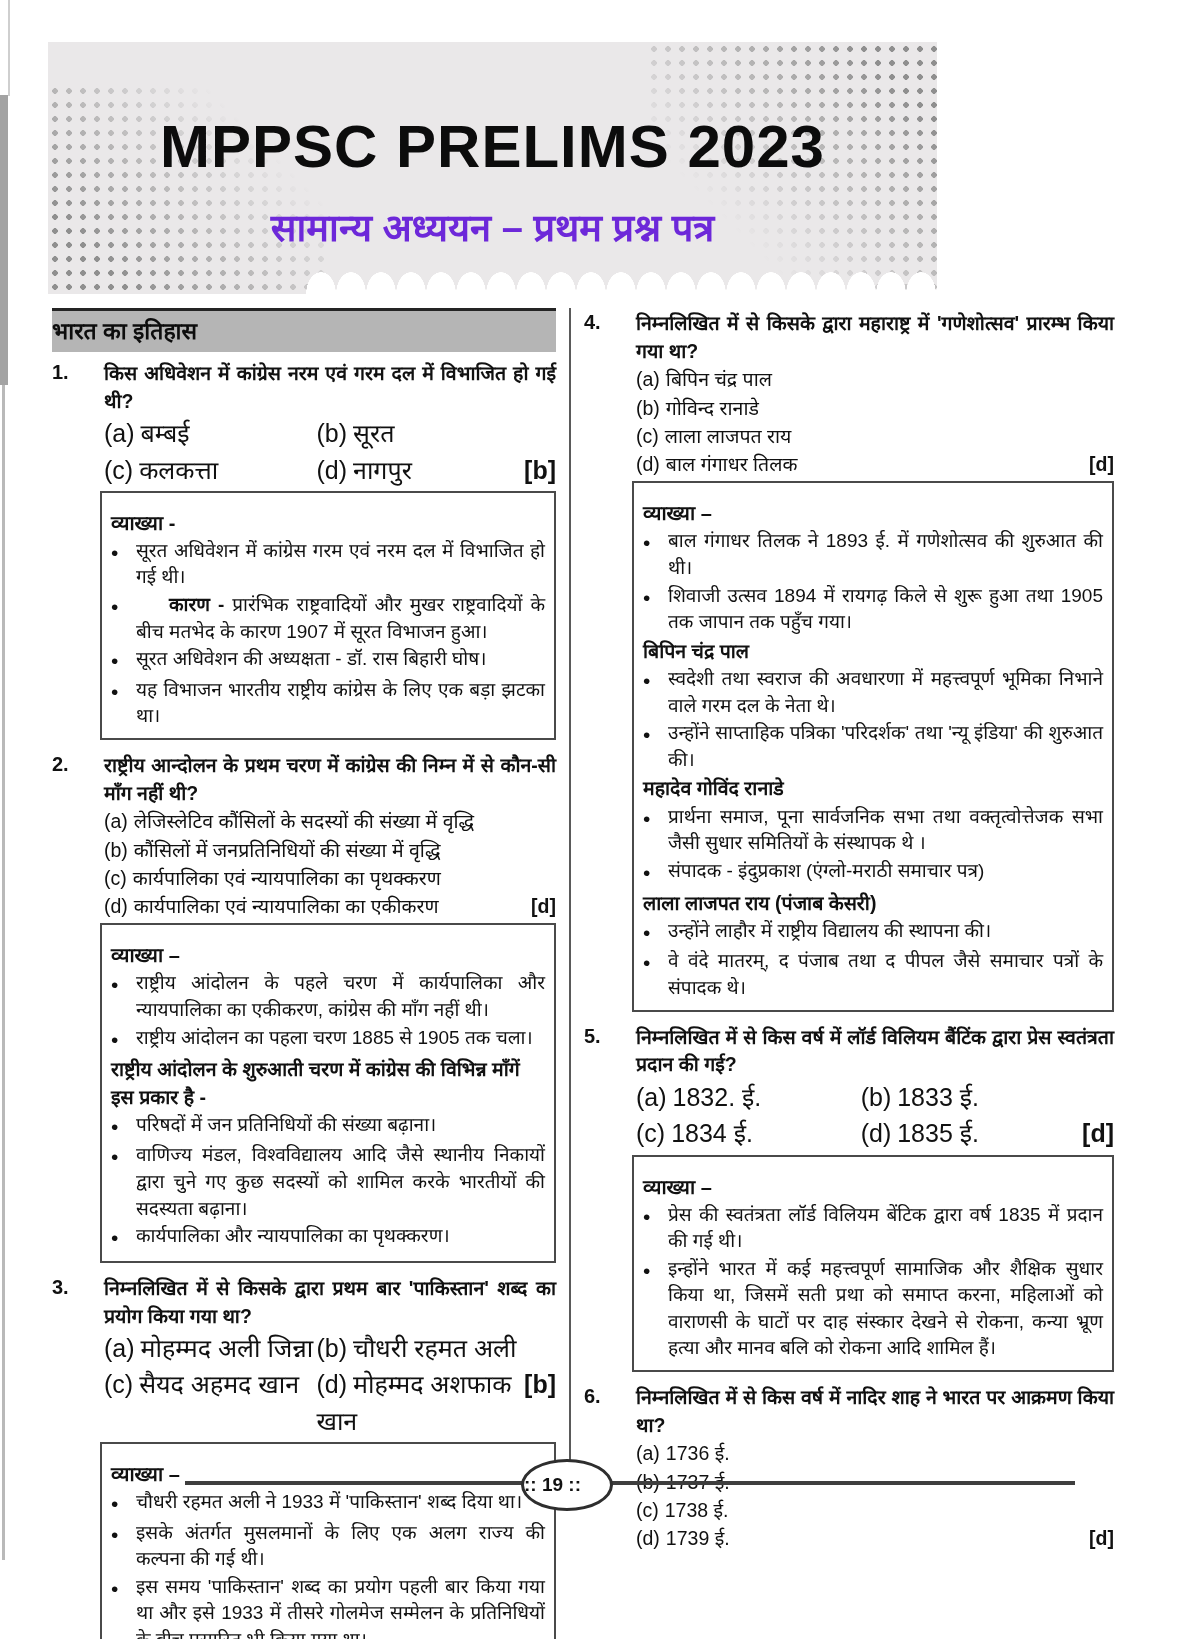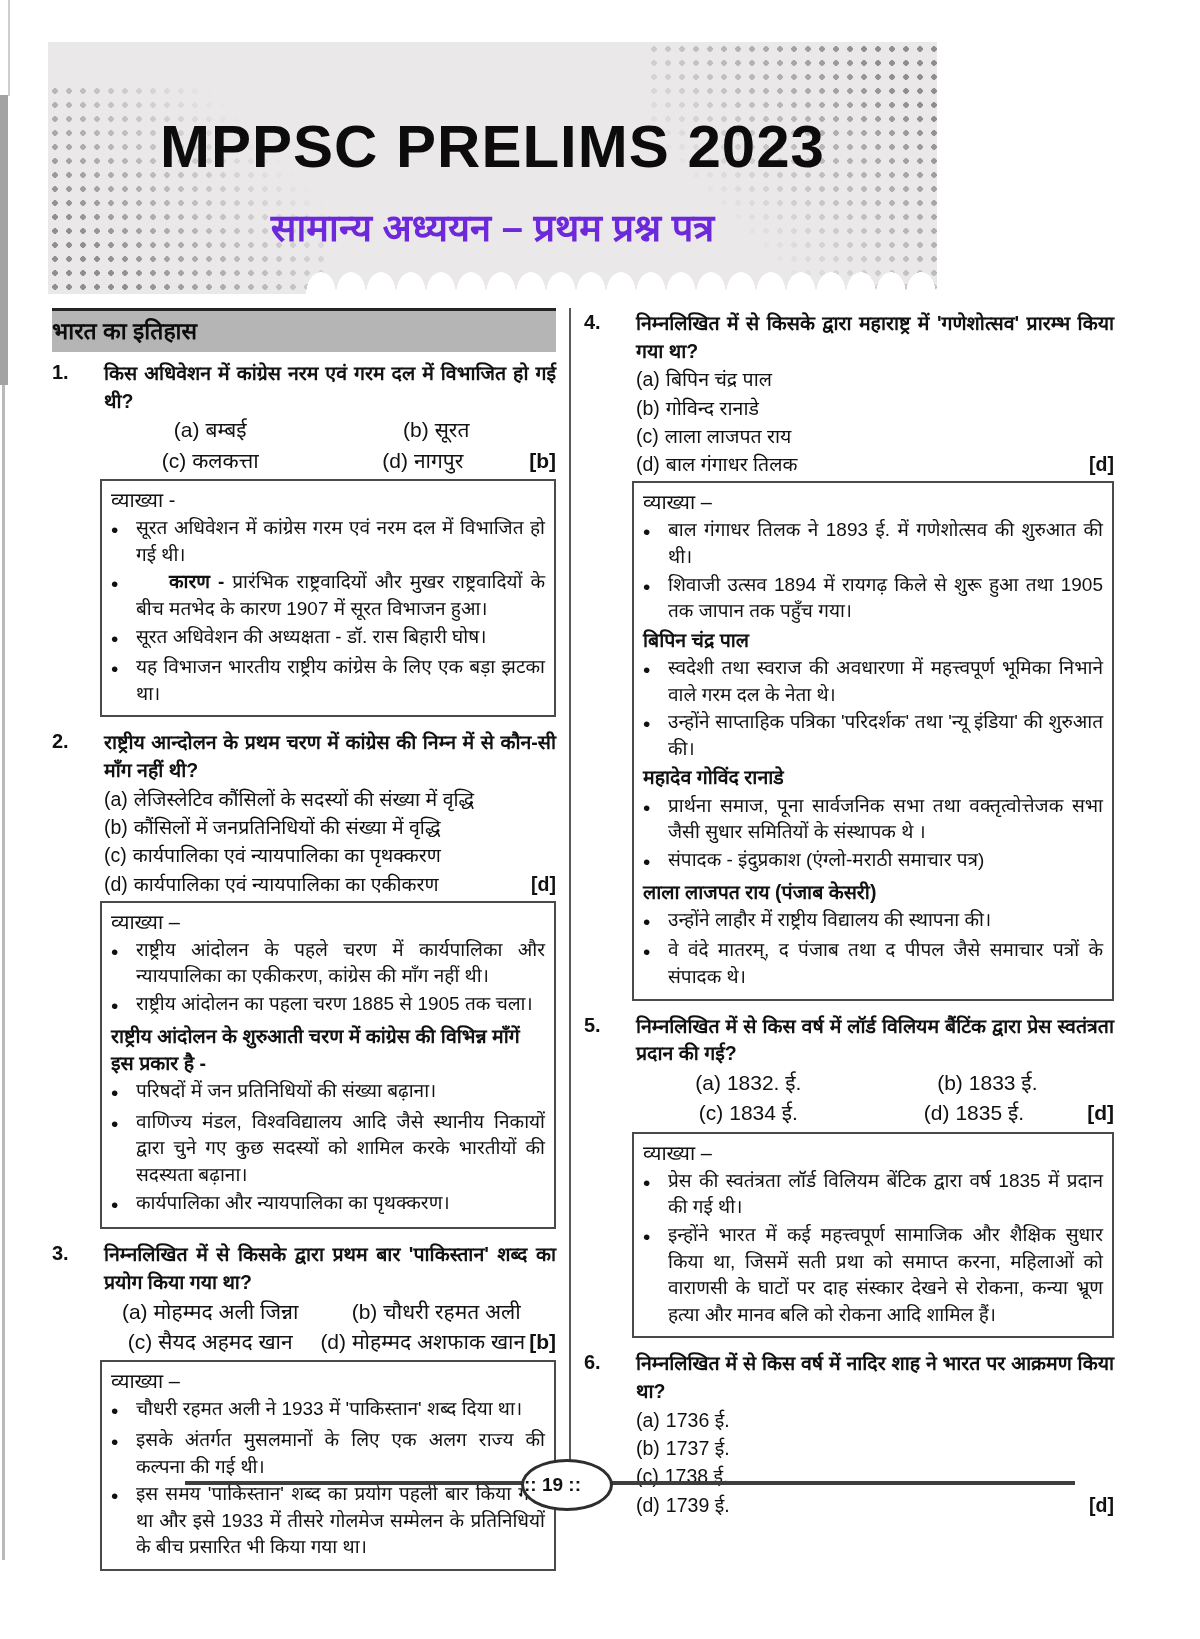--- a/index.html
+++ b/index.html
@@ -60,35 +60,35 @@
     text-align:left; font-weight:700; font-size:23px;
     padding:3px 0 6px; margin-bottom:8px; color:#0d0d0d;
   }
 
   
   .q { display:flex; margin-bottom:5px; }
   .q-num { flex:0 0 52px; font-weight:700; font-size:20px; padding-top:1px; }
   .q-body { flex:1; min-width:0; }
   .q-text { font-weight:700; font-size:19.5px; line-height:1.42; text-align:justify; }
 
-  .opt-pair { display:flex; font-size:21px; line-height:1.45;text-align:center; }
+  .opt-pair { display:flex; font-size:25px; line-height:1.45; }
   .opt-pair .opt-a { flex:0 0 47%; }
   .opt-pair .opt-b { flex:1; }
   .opt-line { font-size:19.5px; line-height:1.45; }
   .opt-line.last { display:flex; }
   .ol { margin-right:6px; }
   .ans { font-weight:700; margin-left:auto; white-space:nowrap; }
 
   
   .expl {
     border:2px solid #4a4a4a; background:#fff;
     margin:3px 0 7px -4px; padding:5px 9px 7px 9px;
     font-size:19px; line-height:1.4;
   }
-  .expl-title { font-weight:400; font-size:20px; margin-bottom:1px; }
+  .expl-title { font-weight:700; font-size:20px; margin-bottom:1px;margin-top:11px; }
   .li { display:flex; margin:1px 0; }
   .bu { flex:0 0 25px; }
   .bu::before { content:"•"; font-size:21px; }
   .lt { flex:1; text-align:justify; min-width:0; }
   .lt b { font-weight:700;margin-left:33px; }
   .sub { font-weight:700; font-size:19.5px; margin:2px 0 1px; }
 
   
   .footer-line { position:absolute; top:1481px; left:185px; width:890px; height:4px; background:#3e3e3e; }
   .page-oval {

